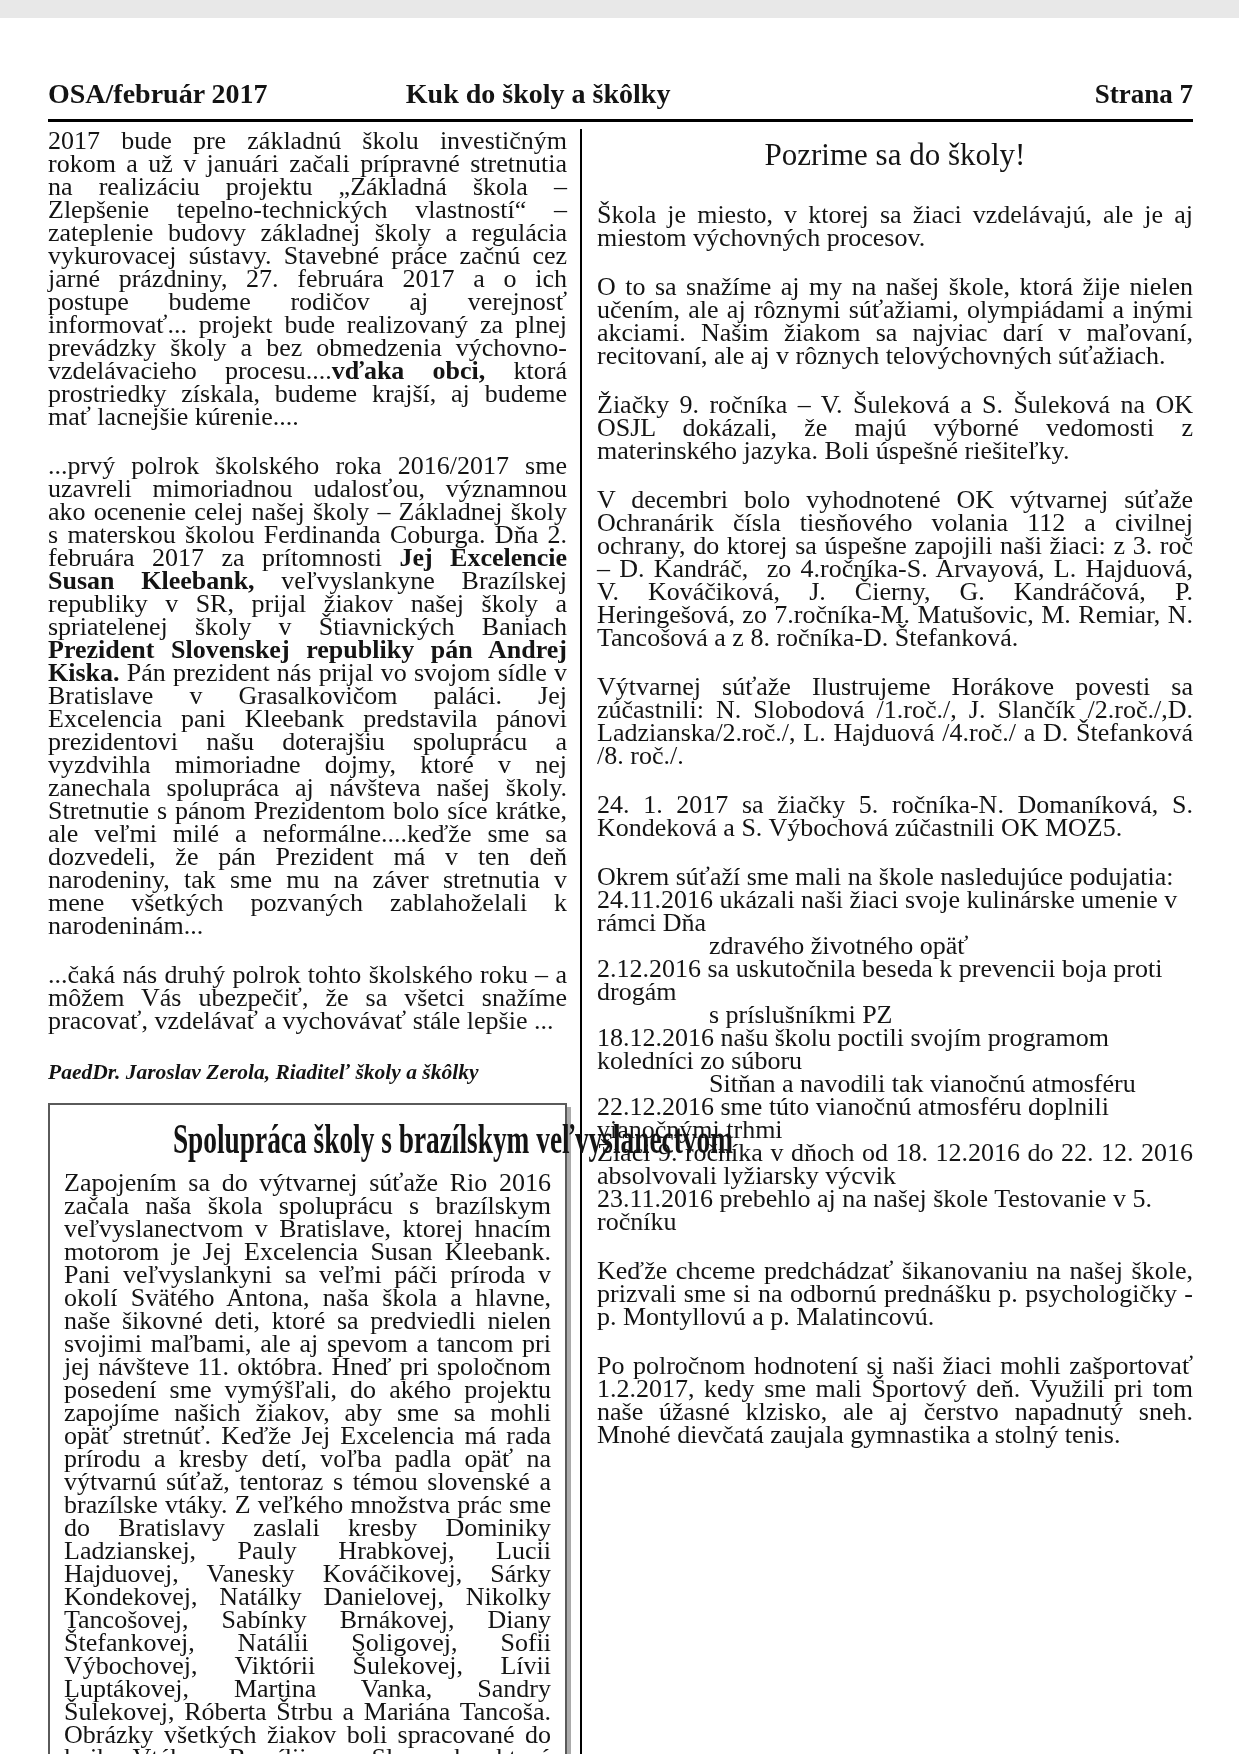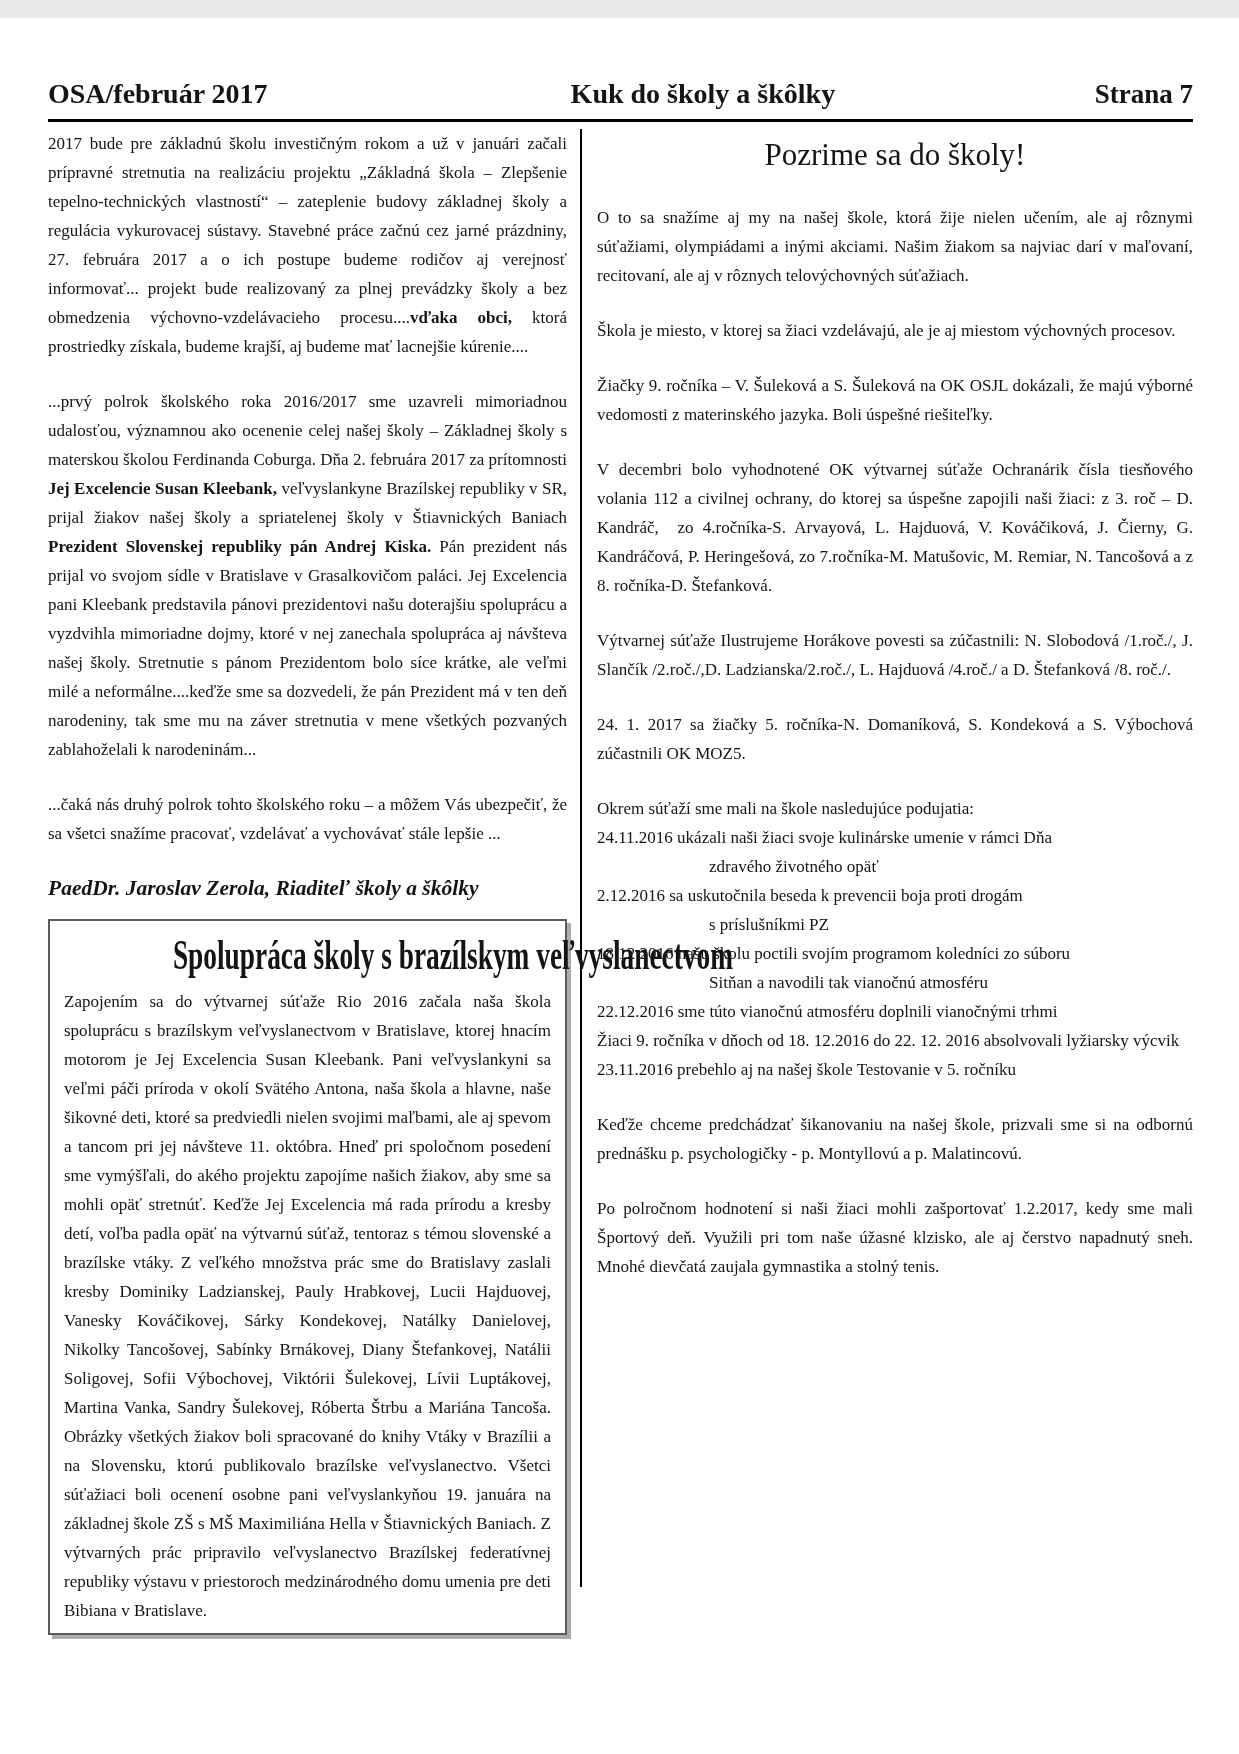--- a/index.html
+++ b/index.html
@@ -10,31 +10,31 @@
     background:#ffffff;
     color:#141414;
     font-family:"Liberation Serif", serif;
     box-sizing:border-box;
     padding:60px 46px 0 48px;
     overflow:hidden;
   }
   
   .masthead { display:flex; align-items:baseline; font-weight:bold; font-size:28px; }
   .masthead .h-left  { flex:1; text-align:left; }
-  .masthead .h-center{ flex:1.2; text-align:right; }
+  .masthead .h-center{ flex:1.2; text-align:left; }
   .masthead .h-right { flex:1; text-align:right; font-size:27px; }
   .header-rule { border:none; border-top:3px solid #000; margin:9px 0 0 0; }
 
   
   .columns { display:flex; align-items:stretch; margin-top:7px; }
   .col-left  { width:519px; }
   .col-right { flex:1; }
   .v-divider { width:2px; background:#000; margin:0 15px 48px 13px; }
 
-  p, .ev { font-size:17px; line-height:29px; }
+  p, .ev { font-size:26px; line-height:23px; }
   p.just { text-align:justify; margin:0 0 26px 0; }
   b { font-weight:bold; }
 
   .sig-left  { font-weight:bold; font-style:italic; font-size:21.5px; line-height:29px; margin:0 0 16px 0; }
 
   
   .box {
     border:2px solid #5a5a5a;
     box-shadow:4px 4px 0 #ababab;
     padding:8px 14px 8px 14px;
@@ -84,22 +84,22 @@
         <p class="just">Zapojením sa do výtvarnej súťaže Rio 2016 začala naša škola spoluprácu  s brazílskym veľvyslanectvom v Bratislave, ktorej hnacím motorom je Jej Excelencia Susan Kleebank. Pani veľvyslankyni sa veľmi páči príroda v okolí Svätého Antona, naša škola a hlavne, naše šikovné deti, ktoré sa predviedli nielen svojimi maľbami, ale aj spevom a tancom pri jej návšteve 11. októbra. Hneď pri spoločnom posedení sme vymýšľali, do akého projektu zapojíme našich žiakov, aby sme sa mohli opäť stretnúť. Keďže Jej Excelencia má rada prírodu a kresby detí, voľba padla opäť na výtvarnú súťaž, tentoraz s témou slovenské a brazílske vtáky. Z veľkého množstva prác sme do Bratislavy zaslali kresby Dominiky Ladzianskej, Pauly Hrabkovej, Lucii Hajduovej, Vanesky Kováčikovej, Sárky Kondekovej, Natálky Danielovej, Nikolky Tancošovej, Sabínky Brnákovej, Diany Štefankovej, Natálii Soligovej, Sofii Výbochovej, Viktórii Šulekovej, Lívii Luptákovej, Martina Vanka, Sandry Šulekovej, Róberta Štrbu a Mariána Tancoša.  Obrázky všetkých žiakov boli spracované do knihy Vtáky v Brazílii a na Slovensku, ktorú publikovalo brazílske veľvyslanectvo. Všetci súťažiaci boli ocenení osobne pani veľvyslankyňou 19. januára na základnej škole ZŠ s MŠ Maximiliána Hella v Štiavnických Baniach. Z výtvarných prác pripravilo veľvyslanectvo Brazílskej federatívnej republiky výstavu v priestoroch medzinárodného domu umenia pre deti Bibiana v Bratislave.</p>
 
       </div>
     </section>
 
     <div class="v-divider"></div>
 
     <section class="col-right">
       <h1 class="right-title">Pozrime sa do školy!</h1>
 
+      <p class="just">Škola je miesto, v ktorej sa žiaci vzdelávajú, ale je aj miestom výchovných procesov.</p>
       <p class="just">O to sa snažíme aj my na našej škole, ktorá žije nielen učením, ale aj rôznymi súťažiami, olympiádami a inými akciami. Našim žiakom sa najviac darí v maľovaní, recitovaní, ale aj v rôznych telovýchovných súťažiach.</p>
-      <p class="just">Škola je miesto, v ktorej sa žiaci vzdelávajú, ale je aj miestom výchovných procesov.</p>
       <p class="just">Žiačky 9. ročníka – V. Šuleková a S. Šuleková na OK OSJL dokázali, že majú výborné vedomosti z materinského jazyka. Boli úspešné riešiteľky.</p>
       <p class="just">V decembri bolo vyhodnotené OK výtvarnej súťaže Ochranárik čísla tiesňového volania 112 a civilnej ochrany, do ktorej sa úspešne zapojili naši žiaci: z 3. roč – D. Kandráč,&nbsp; zo 4.ročníka-S. Arvayová, L. Hajduová, V. Kováčiková, J. Čierny, G. Kandráčová, P. Heringešová, zo 7.ročníka-M. Matušovic, M. Remiar, N. Tancošová a z 8. ročníka-D. Štefanková.</p>
       <p class="just">Výtvarnej súťaže Ilustrujeme Horákove povesti sa zúčastnili: N. Slobodová /1.roč./, J. Slančík /2.roč./,D. Ladzianska/2.roč./, L. Hajduová /4.roč./ a D. Štefanková /8. roč./.</p>
       <p class="just">24. 1. 2017 sa žiačky 5. ročníka-N. Domaníková, S. Kondeková a S. Výbochová zúčastnili OK MOZ5.</p>
 
       <div class="events">
         <div class="ev">Okrem súťaží sme mali na škole nasledujúce podujatia:</div>
         <div class="ev">24.11.2016 ukázali naši žiaci svoje kulinárske umenie v rámci Dňa</div>
         <div class="ev ev-cont">zdravého životného opäť</div>
         <div class="ev">2.12.2016 sa uskutočnila beseda k prevencii boja proti drogám</div>

